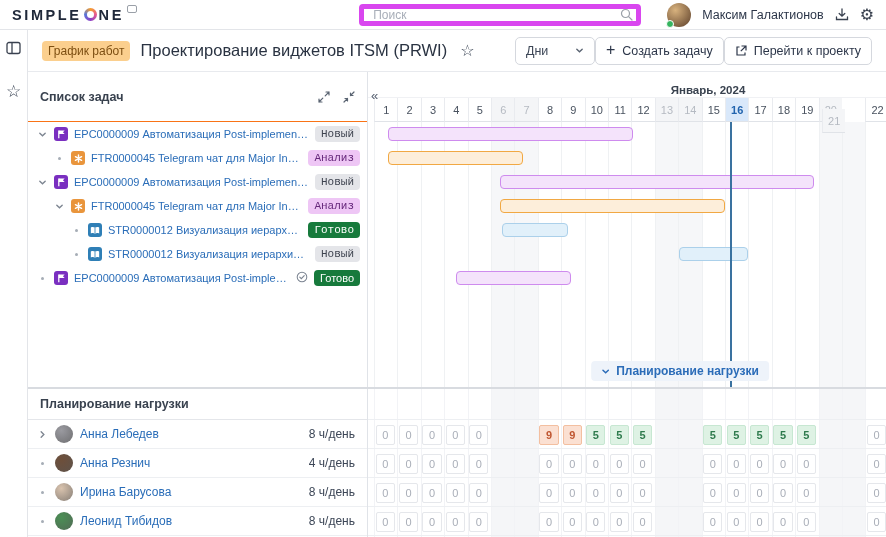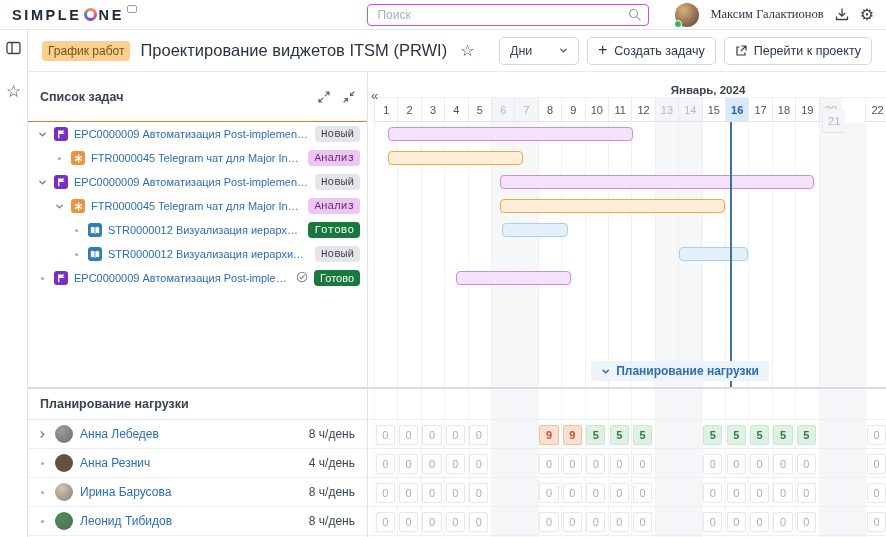--- a/index.html
+++ b/index.html
@@ -11,47 +11,47 @@
     border-bottom:1px solid #e3e5e9; display:flex; align-items:center; padding:0 12px; gap:12px; z-index:6; }
   .logo { display:flex; align-items:center; font-weight:700; font-size:14.5px;
     letter-spacing:2.6px; color:#20293a; }
   .logo-o { width:13px; height:13px; border-radius:50%; margin:0 2px;
     background:conic-gradient(#f59e2d,#e85a8f,#8a3fc6,#5a77d8,#f59e2d);
     display:inline-flex; align-items:center; justify-content:center; }
   .logo-o::after { content:""; width:7px; height:7px; background:#fff; border-radius:50%; }
   .logo-mark { width:10px; height:8px; border:1px solid #9aa0a8; border-radius:2px;
     margin:-12px 0 0 3px; }
   .search { margin-left:auto; width:282px; height:22px; position:relative; }
-  .search input { width:100%; height:100%; border:1px solid #d946ef; border-radius:4px;
+  .search input { width:100%; height:100%; border:5px solid #d946ef; border-radius:4px;
     padding:0 28px 0 9px; font-size:12px; color:#333; outline:none; font-family:inherit; }
   .search input::placeholder { color:#a8aeb8; }
   .search .mag { position:absolute; right:8px; top:4px; }
   .user-cluster { display:flex; align-items:center; gap:11px; margin-left:14px; }
   .avatar { width:24px; height:24px; border-radius:50%; position:relative; flex:none;
     background:radial-gradient(circle at 35% 30%, #d8b27e, #7a5b3e 75%); }
   .avatar .dot { position:absolute; left:-1px; bottom:-1px; width:8px; height:8px;
     background:#35b45f; border:1.5px solid #fff; border-radius:50%; }
-  .user-name { font-size:12.5px; color:#2c3649; white-space:nowrap;font-family:Liberation Serif, serif; }
+  .user-name { font-size:12.5px; color:#2c3649; white-space:nowrap; }
   .icon-btn { display:flex; align-items:center; color:#39414f; }
   .gear { font-size:16px; line-height:1; color:#39414f; }
 
   
   .rail { position:absolute; top:30px; left:0; bottom:0; width:28px; background:#fff;
     border-right:1px solid #e3e5e9; display:flex; flex-direction:column; align-items:center;
     padding-top:11px; gap:24px; z-index:5; }
   .rail .star { font-size:17px; color:#3c4656; line-height:1; }
 
   
   .toolbar { position:absolute; top:30px; left:28px; right:0; height:42px; background:#fff;
     border-bottom:1px solid #e8eaee; display:flex; align-items:center; padding:0 14px; gap:10px; }
   .type-badge { background:#fbcf8e; color:#7d4f12; font-size:12px; padding:3px 6px;
     border-radius:4px; white-space:nowrap; }
   .page-title { font-size:16.5px; color:#2a3342; font-weight:500; white-space:nowrap; }
   .title-star { font-size:16px; color:#3c4656; margin-left:3px; }
-  .tb-right { margin-left:auto; display:flex; gap:8px; }
+  .tb-right { margin-left:auto; display:flex; gap:0; }
   .select, .btn { height:28px; border:1px solid #d5d8de; border-radius:5px; background:#fff;
     display:flex; align-items:center; font-size:12.5px; color:#2c3649; padding:0 10px; gap:7px; }
   .select { width:80px; justify-content:space-between; color:#3c4656; }
   .btn .plus { font-size:16px; font-weight:400; margin-top:-2px; color:#2c3649; }
 
   
   .main { position:absolute; top:72px; left:28px; right:0; height:315px; display:flex; background:#fff; }
   .tasks-panel { width:340px; flex:none; border-right:1px solid #e0e3e8; }
   .panel-hdr { height:50px; border-bottom:1px solid #f97316; display:flex; align-items:center;
     justify-content:space-between; padding:0 12px; }

